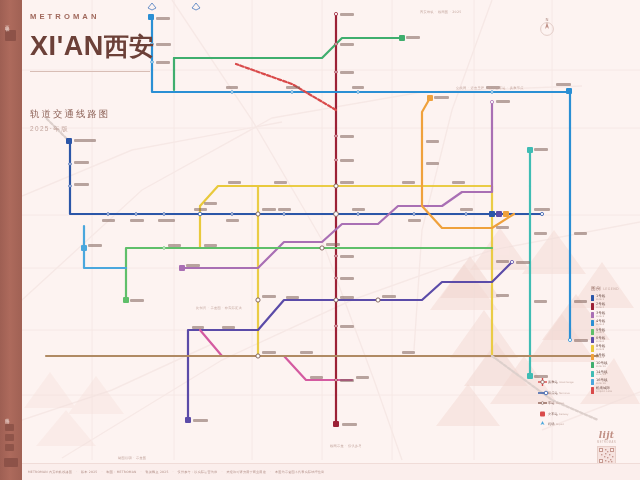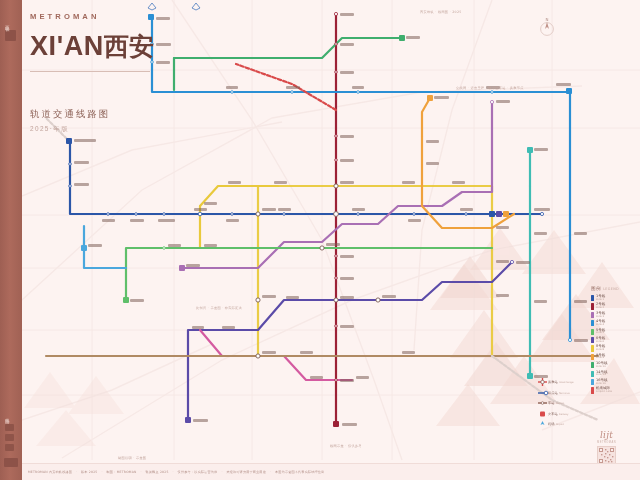--- a/index.html
+++ b/index.html
@@ -77,21 +77,21 @@
   .credits{position:absolute;left:118px;bottom:20px;z-index:45;
     font-size:3.2px;color:#bfa098;letter-spacing:.3px;
     font-family:"DejaVu Sans",sans-serif;}
   .credits2{position:absolute;left:330px;bottom:32px;z-index:45;
     font-size:3.2px;color:#bfa098;letter-spacing:.3px;
     font-family:"DejaVu Sans",sans-serif;}
 
   
   .sig{position:absolute;left:597px;top:430px;z-index:45;text-align:center;}
   .sig-name{font-family:"DejaVu Serif",serif;font-style:italic;font-size:9px;
-    color:#c08f84;letter-spacing:.3px;}
+    color:#c08f84;letter-spacing:.3px;font-weight:bold;}
   .sig-sub{font-size:2.6px;color:#cbb0a8;letter-spacing:.5px;margin-top:1px;}
   .qr{position:absolute;left:597px;top:446px;width:17px;height:17px;z-index:45;
     background:#f6e3df;border:.5px solid #e8cfc9;}
   .qr svg{display:block;}
 
   
   .anno{position:absolute;font-size:3.2px;color:#c3a59d;letter-spacing:.3px;
     font-family:"DejaVu Sans",sans-serif;z-index:20;}
   .compass{position:absolute;z-index:30;}
 </style>

